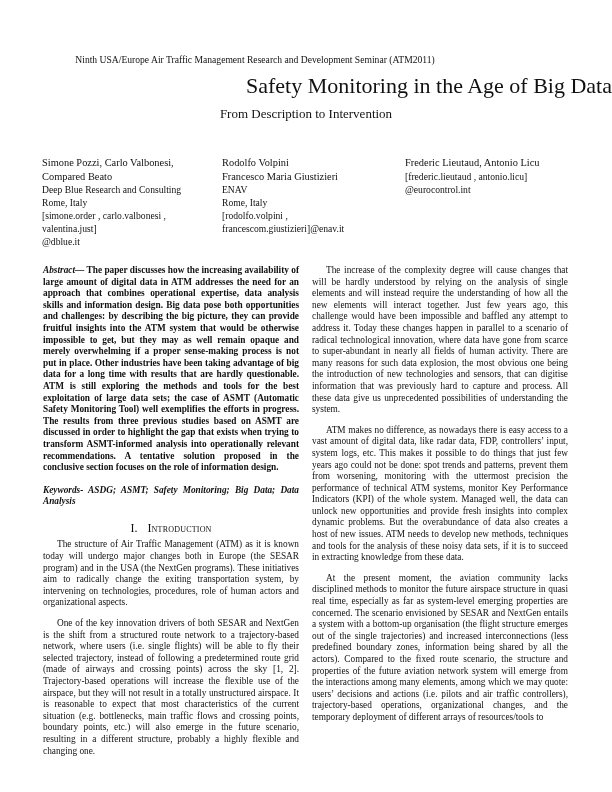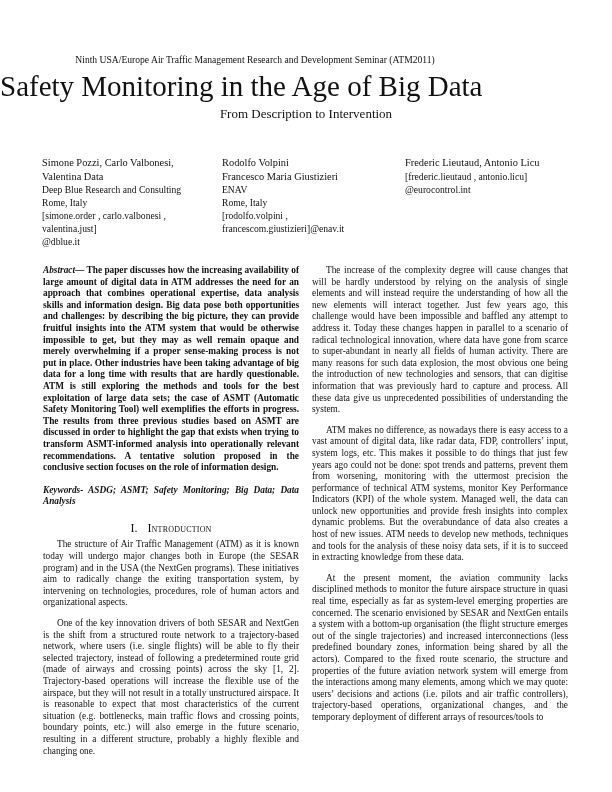--- a/index.html
+++ b/index.html
@@ -1,19 +1,19 @@
 <!DOCTYPE html>
 <html><head>
 <meta charset="utf-8">
 <style>
   html, body { margin: 0; padding: 0; background: #ffffff; }
   body { width: 612px; height: 792px; position: relative; overflow: hidden;
          font-family: "Liberation Serif", "DejaVu Serif", serif; color: #111; }
   .seminar { position: absolute; top: 54px; left: 0; width: 510px; text-align: center; font-size: 9.6px; }
-  .title { position: absolute; top: 70px; left: 0; width: 612px; text-align: left; font-size: 29px; line-height: 32px; }
+  .title { position: absolute; top: 70px; left: 0; width: 612px; text-align: right; font-size: 22px; line-height: 32px; }
   .subtitle { position: absolute; top: 106px; left: 0; width: 612px; text-align: center; font-size: 13px; }
   .author { position: absolute; top: 156px; text-align: left; font-size: 10.4px; line-height: 13.6px; }
   .author .small { font-size: 9.6px; line-height: 13px; }
   .col { position: absolute; top: 265px; font-size: 9.3px; line-height: 11.6px; text-align: justify; }
   .col-left { left: 33px; width: 256px; margin-left: 10px; }
   .col-right { left: 312px; width: 256px; }
   .abstract { font-weight: bold; margin: 0; }
   .abstract .lead { font-style: italic; font-weight: bold; }
   .keywords { font-weight: bold; font-style: italic; margin: 11px 0 0 0; }
   .section-head { text-align: center; margin: 15px 0 5px 0; font-size: 12px; letter-spacing: 0.2px; }
@@ -22,21 +22,21 @@
 </style>
 </head>
 <body>
 
 <div class="seminar">Ninth USA/Europe Air Traffic Management Research and Development Seminar (ATM2011)</div>
 <div class="title">Safety Monitoring in the Age of Big Data</div>
 <div class="subtitle">From Description to Intervention</div>
 
 <div class="author" style="left:42px; width:200px;">
   <div>Simone Pozzi, Carlo Valbonesi,</div>
-  <div>Valentina Data</div>
+  <div>Compared Beato</div>
   <div class="small">Deep Blue Research and Consulting</div>
   <div class="small">Rome, Italy</div>
   <div class="small">[simone.order , carlo.valbonesi ,</div>
   <div class="small">valentina.just]</div>
   <div class="small">@dblue.it</div>
 </div>
 
 <div class="author" style="left:222px; width:170px;">
   <div>Rodolfo Volpini</div>
   <div>Francesco Maria Giustizieri</div>

